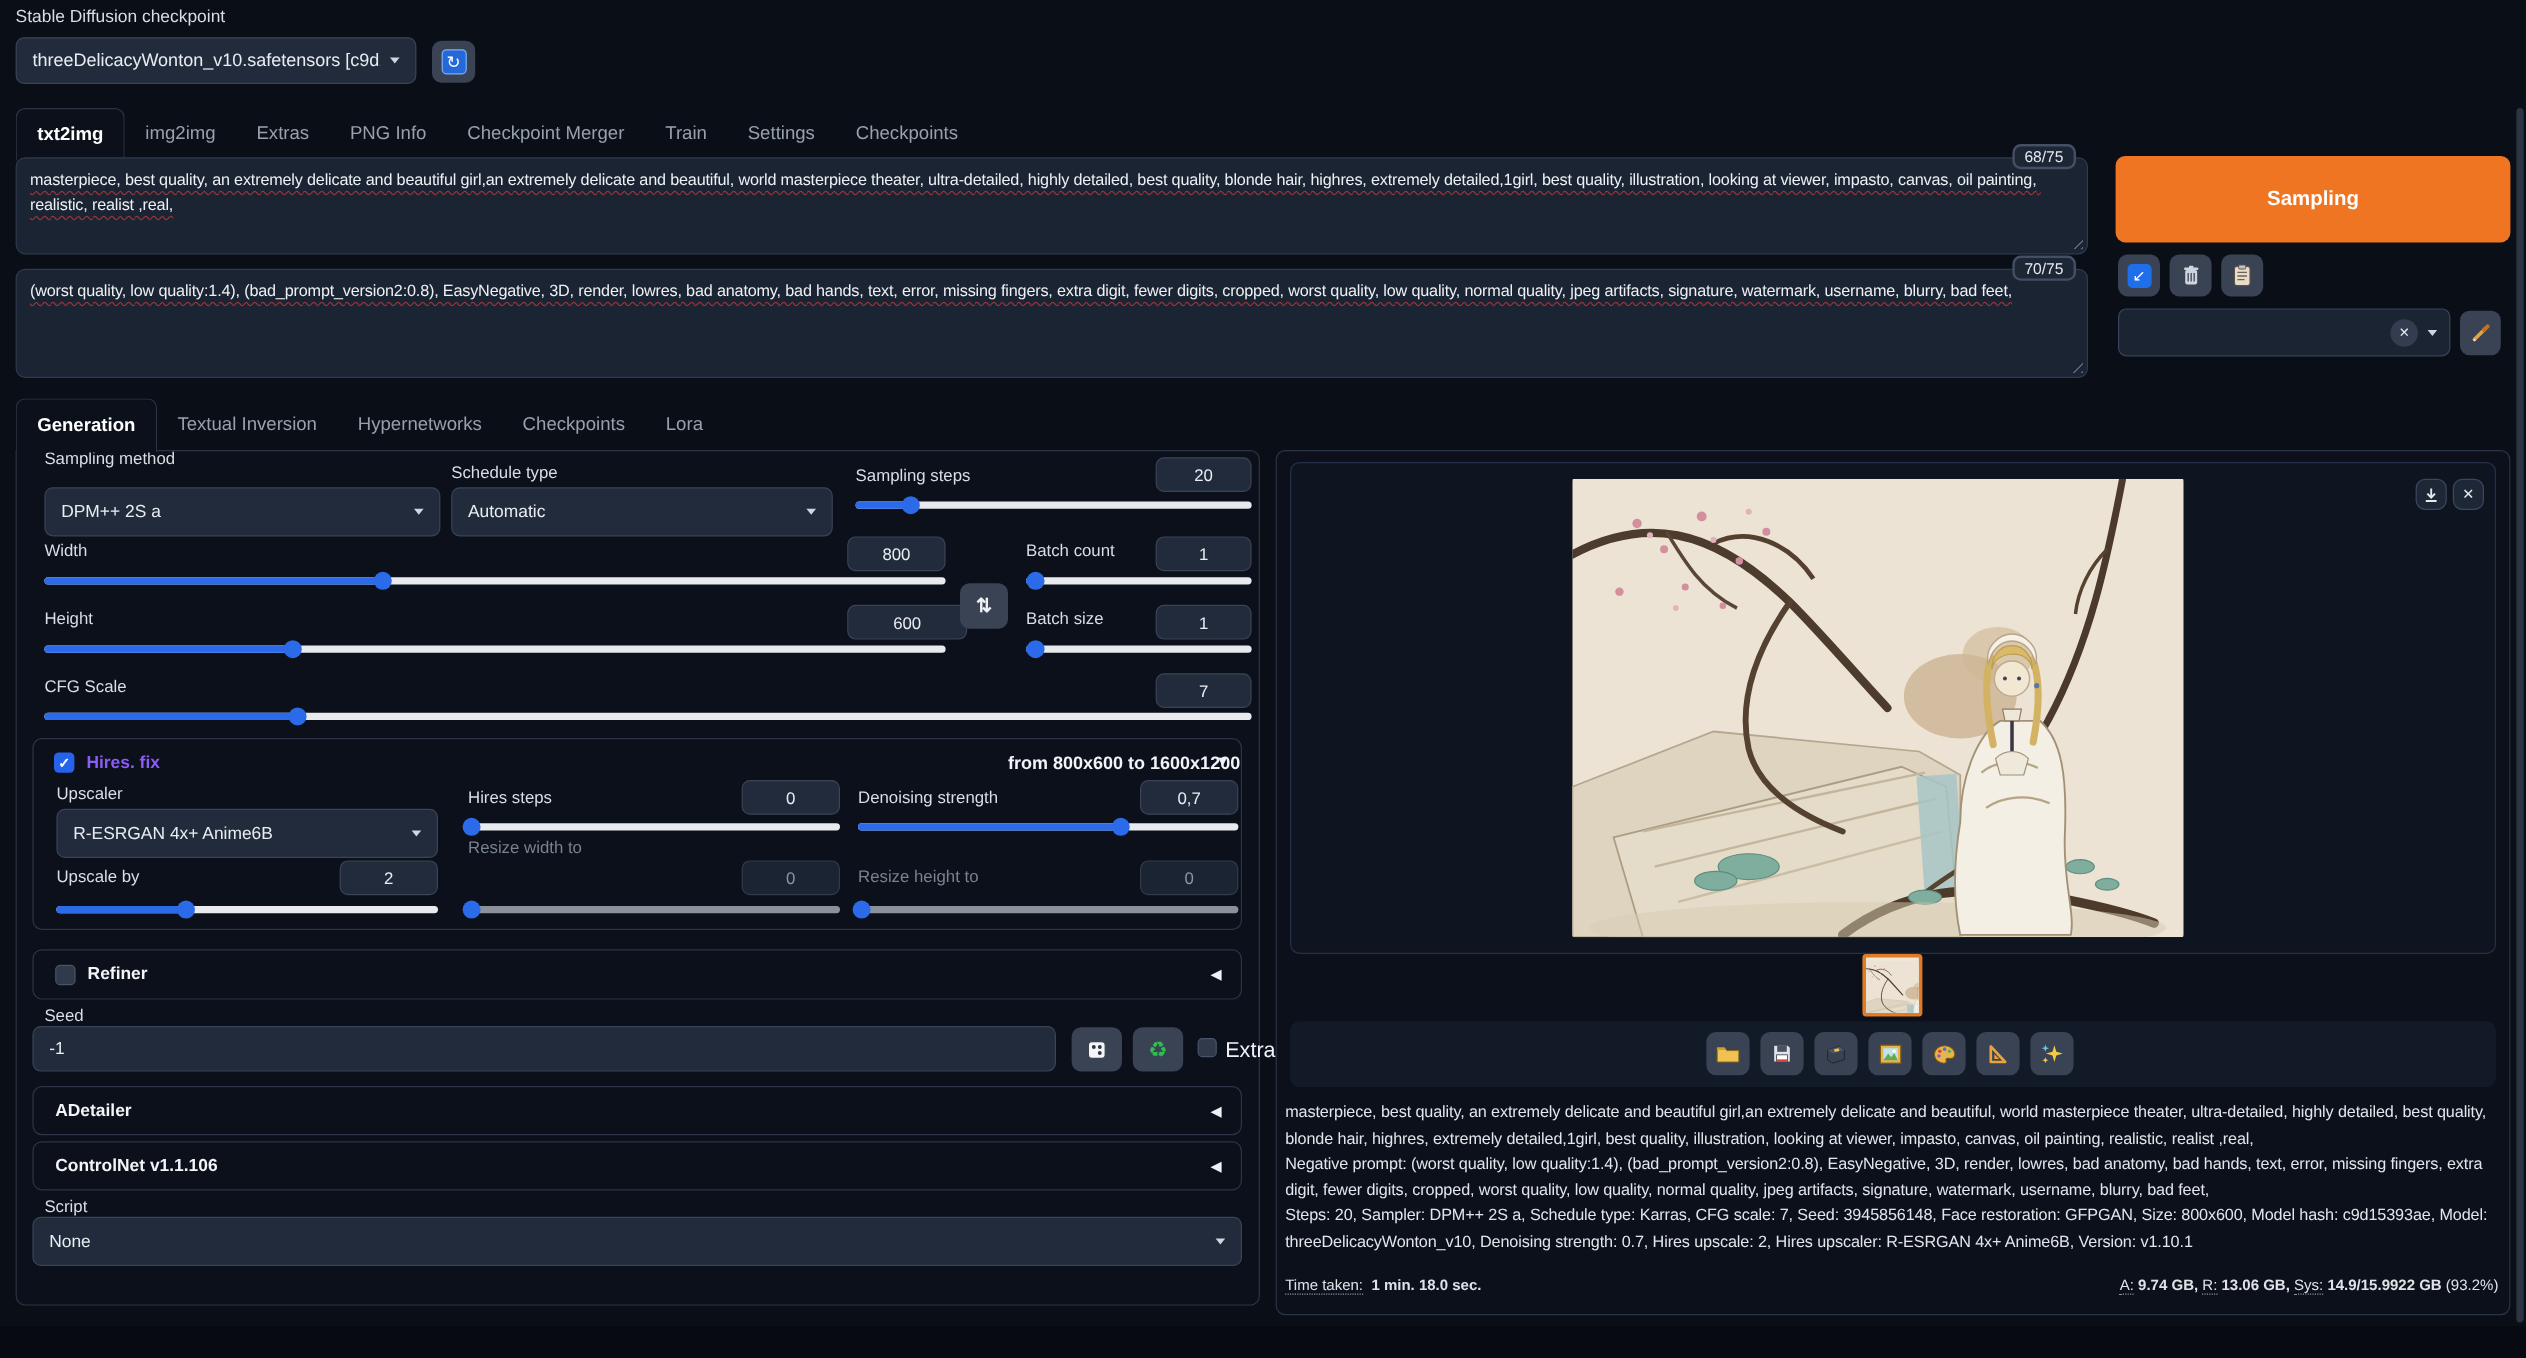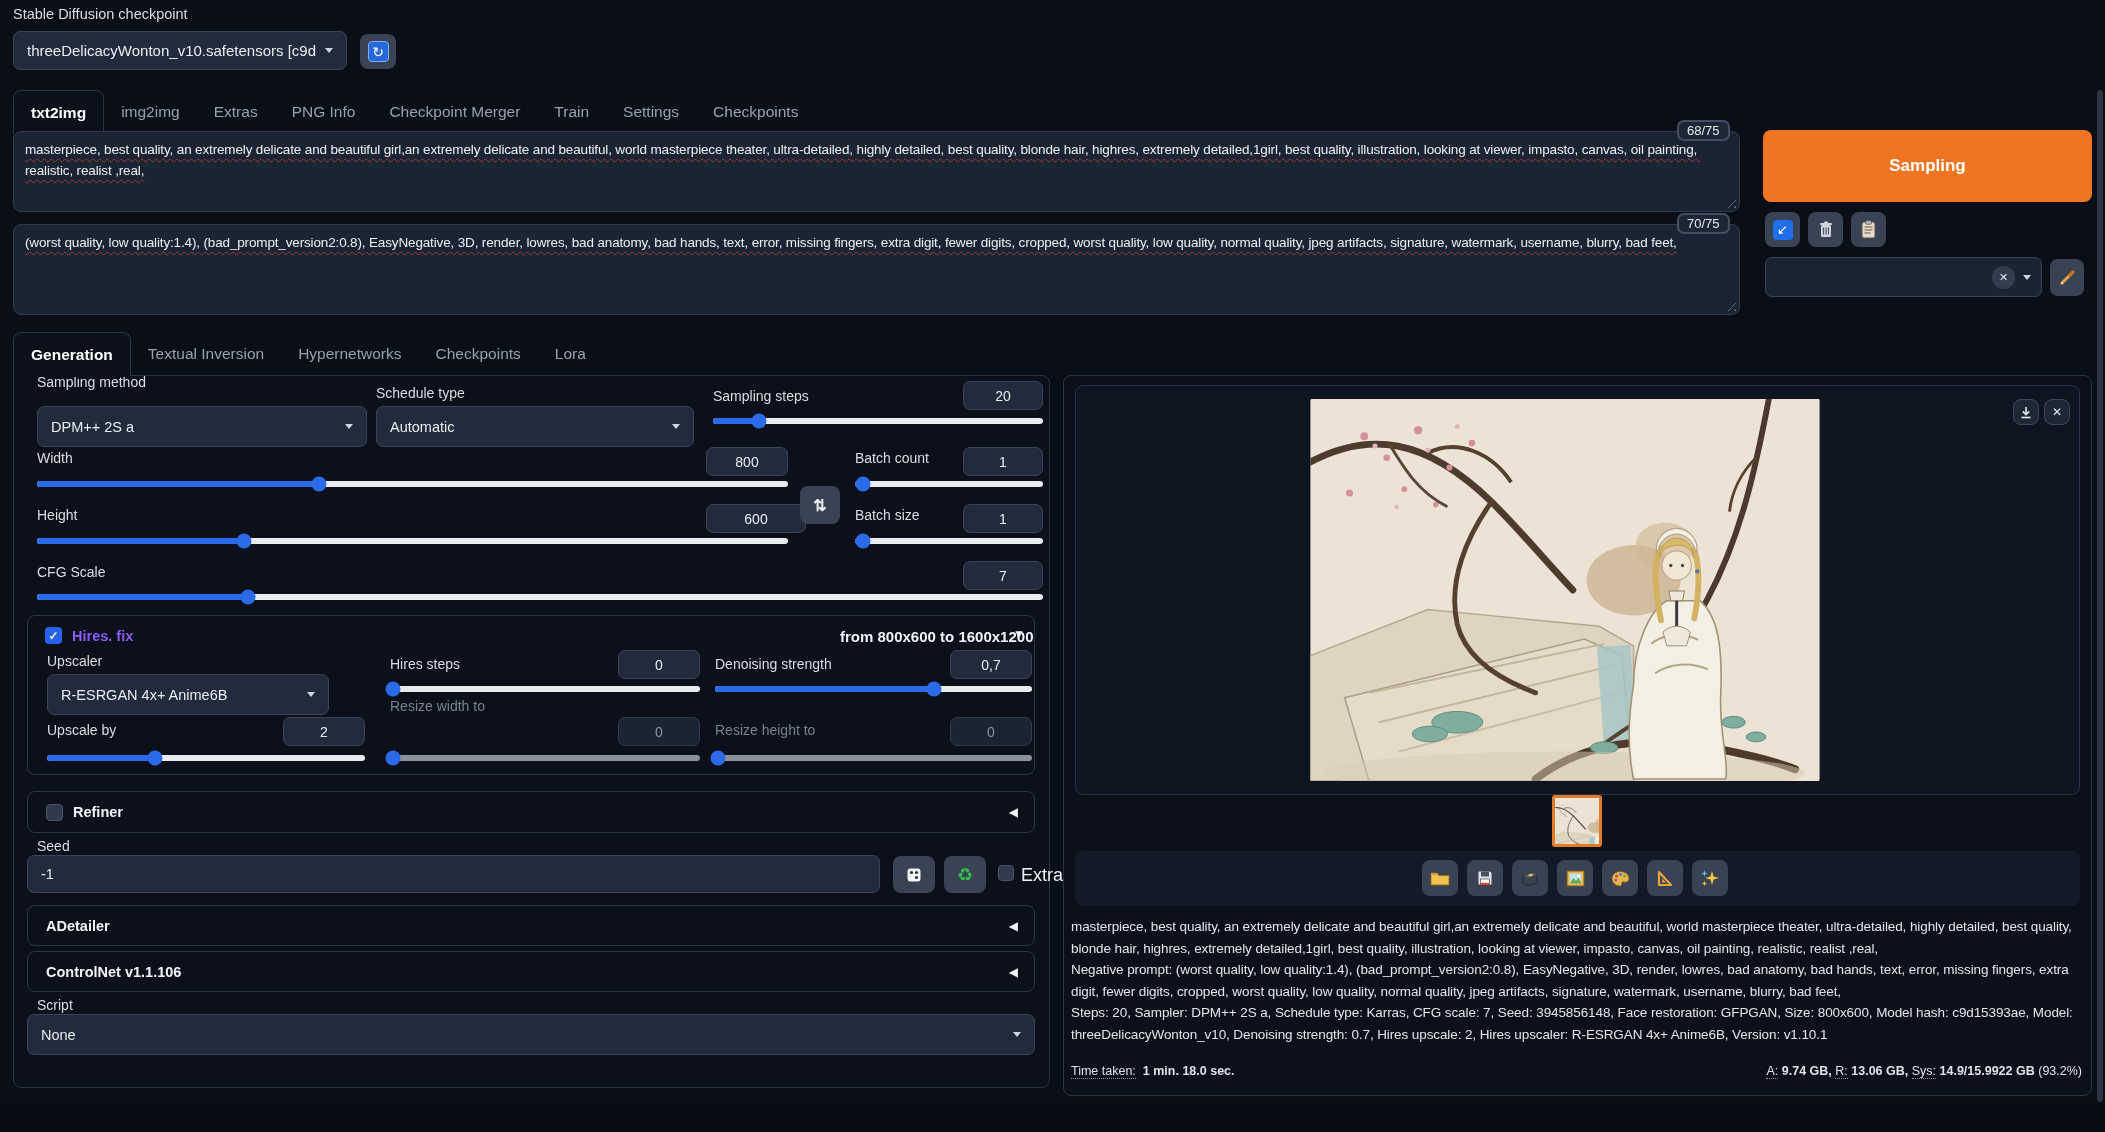--- a/index.html
+++ b/index.html
@@ -284,21 +284,21 @@
 
 <div class="abs accbox" style="left:27px;top:615px;width:1008px;height:160px"></div>
 <span class="abs cb on" style="left:45px;top:627px">
     <span>✓</span>
   </span>
 <span class="abs acc-title" style="left:72px;top:628px;color:#8b5cf6">Hires. fix</span>
 <span class="abs" style="left:840px;top:628px;font-size:15px;font-weight:bold;color:#f0f3f7">from 800x600  to 1600x1200</span>
 <span class="abs" style="left:1013px;top:627px;color:#eef1f5;font-size:12px">▼</span>
 
 <div class="abs lbl" style="left:47px;top:653px">Upscaler</div>
-<div class="abs inputbox dd" style="left:47px;top:674px;width:282px;height:41px">
+<div class="abs inputbox dd" style="left:47px;top:674px;width:318px;height:41px">
   <span>R-ESRGAN 4x+ Anime6B</span>
     <span class="caret"></span>
 </div>
 <div class="abs lbl" style="left:390px;top:656px">Hires steps</div>
 <div class="abs inputbox numbox" style="left:618px;top:650px;width:82px;height:29px">
     <span>0</span>
   </div>
 <div class="abs slider" style="left:390px;top:686px;width:310px">
     <span class="fill" style="width:0%"></span>
     <span class="knob" style="left:1%"></span>

